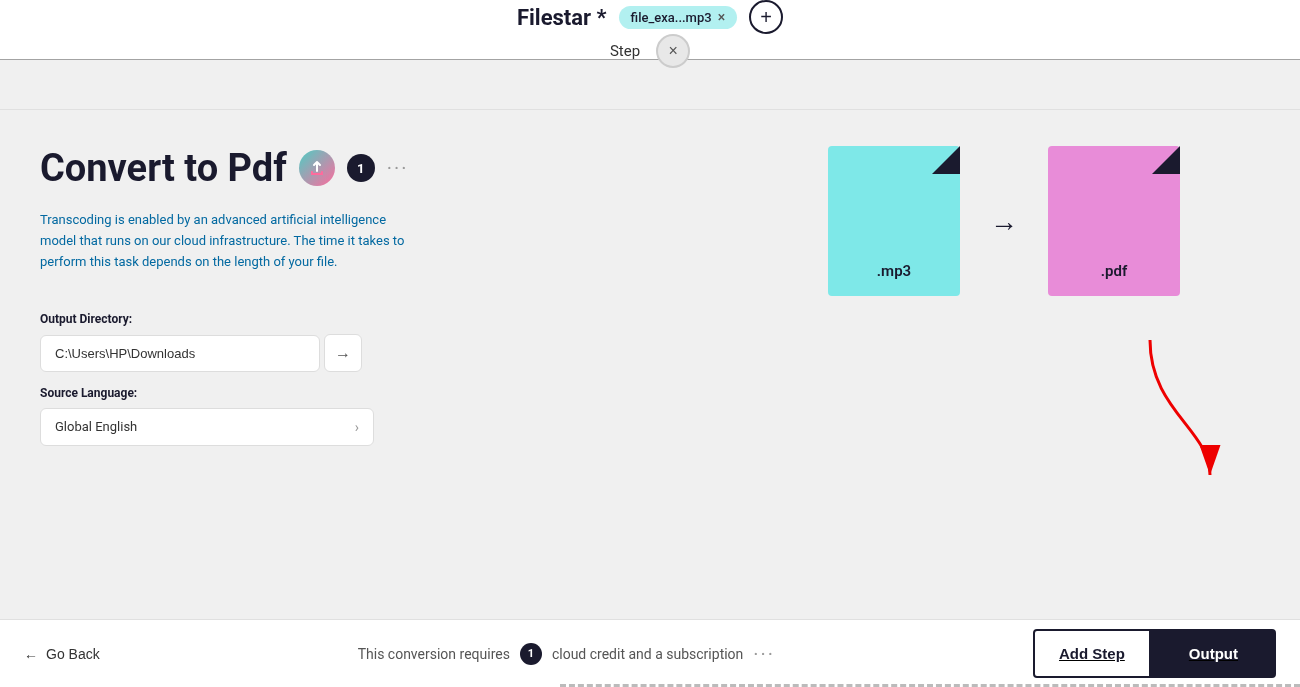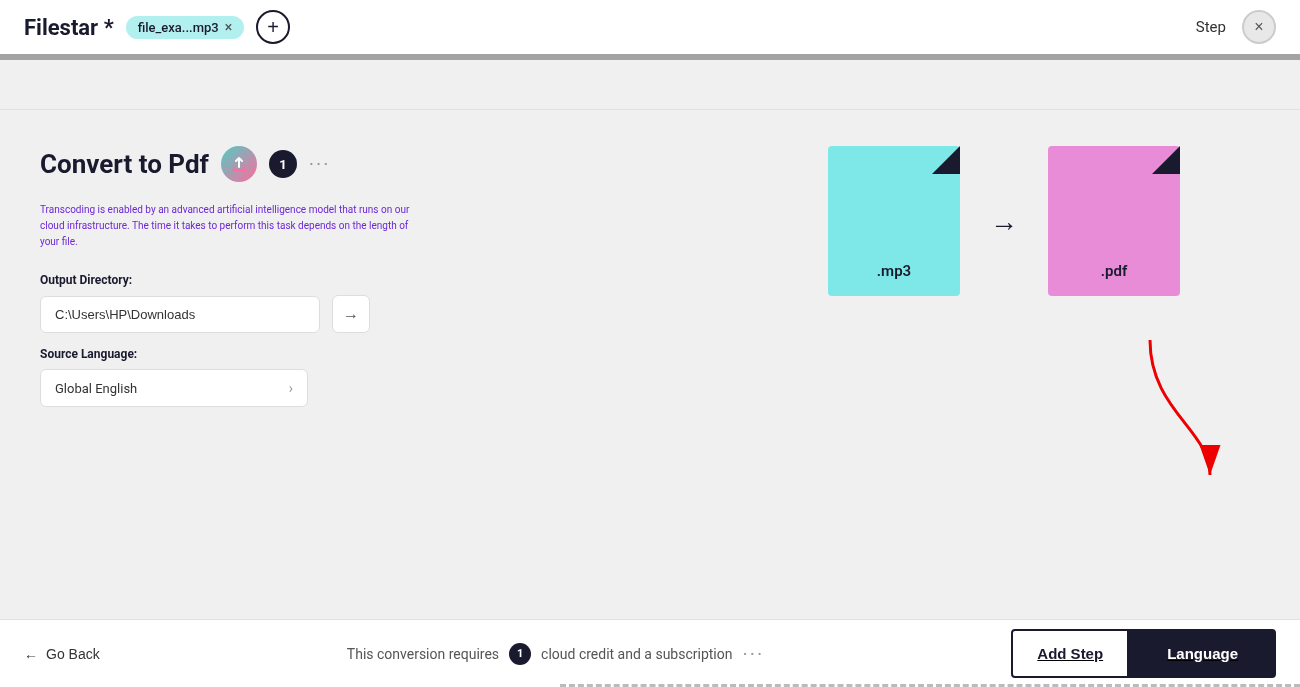--- a/index.html
+++ b/index.html
@@ -13,21 +13,22 @@
     }
 
     
     .header {
       background: #ffffff;
       height: 60px;
       display: flex;
       align-items: center;
       justify-content: space-between;
       padding: 0 24px;
-      border-bottom: 6px solid #a3a3a3;
+      border-bottom: 1px solid #a3a3a3;
+      flex-direction: column;
     }
     .header-left {
       display: flex;
       align-items: center;
       gap: 12px;
     }
     .app-title {
       font-size: 22px;
       font-weight: 700;
       color: #1a1a2e;
@@ -107,21 +108,21 @@
     }
 
     
     .page-title-row {
       display: flex;
       align-items: center;
       gap: 12px;
       margin-bottom: 20px;
     }
     .page-title {
-      font-size: 26px;
+      font-size: 38px;
       font-weight: 700;
       color: #1a1a2e;
     }
     .icon-badge-upload {
       width: 36px;
       height: 36px;
       border-radius: 50%;
       background: linear-gradient(135deg, #4ecdc4, #ff6b9d);
       display: flex;
       align-items: center;
@@ -143,38 +144,38 @@
     }
     .more-btn {
       font-size: 20px;
       color: #999;
       cursor: pointer;
       letter-spacing: 2px;
     }
 
     
     .description {
-      font-size: 10px;
-      color: #6d28d9;
+      font-size: 13px;
+      color: #0369a1;
       line-height: 1.6;
       max-width: 380px;
-      margin-bottom: 23px;
+      margin-bottom: 40px;
     }
 
     
     .field-label {
       font-size: 12px;
       font-weight: 700;
       color: #1a1a2e;
       margin-bottom: 8px;
     }
     .input-row {
       display: flex;
       align-items: center;
-      gap: 12px;
+      gap: 4px;
       margin-bottom: 14px;
     }
     .text-input {
       background: white;
       border: 1px solid #ddd;
       border-radius: 6px;
       padding: 10px 14px;
       font-size: 13px;
       color: #333;
       width: 280px;
@@ -201,23 +202,23 @@
       margin-bottom: 20px;
       display: block;
     }
     .select-input {
       background: white;
       border: 1px solid #ddd;
       border-radius: 6px;
       padding: 10px 14px;
       font-size: 13px;
       color: #333;
-      width: 268px;
-      display: flex;
-      align-items: center;
+      width: 334px;
+      display: flex;
+      align-items: flex-start;
       justify-content: space-between;
       cursor: pointer;
     }
     .select-chevron {
       color: #999;
       font-size: 14px;
     }
 
     
     .conversion-illustration {
@@ -445,17 +446,17 @@
 
   <div class="footer-center">
     <span>This conversion requires</span>
     <div class="credit-badge">1</div>
     <span>cloud credit and a subscription</span>
     <span class="footer-dots">···</span>
   </div>
 
   <div class="footer-right">
     <button class="add-step-btn">Add Step</button>
-    <button class="convert-btn">Language</button>
+    <button class="convert-btn">Output</button>
   </div>
 
   <div class="footer-dashed"></div>
 </div>
 
 </body></html>

